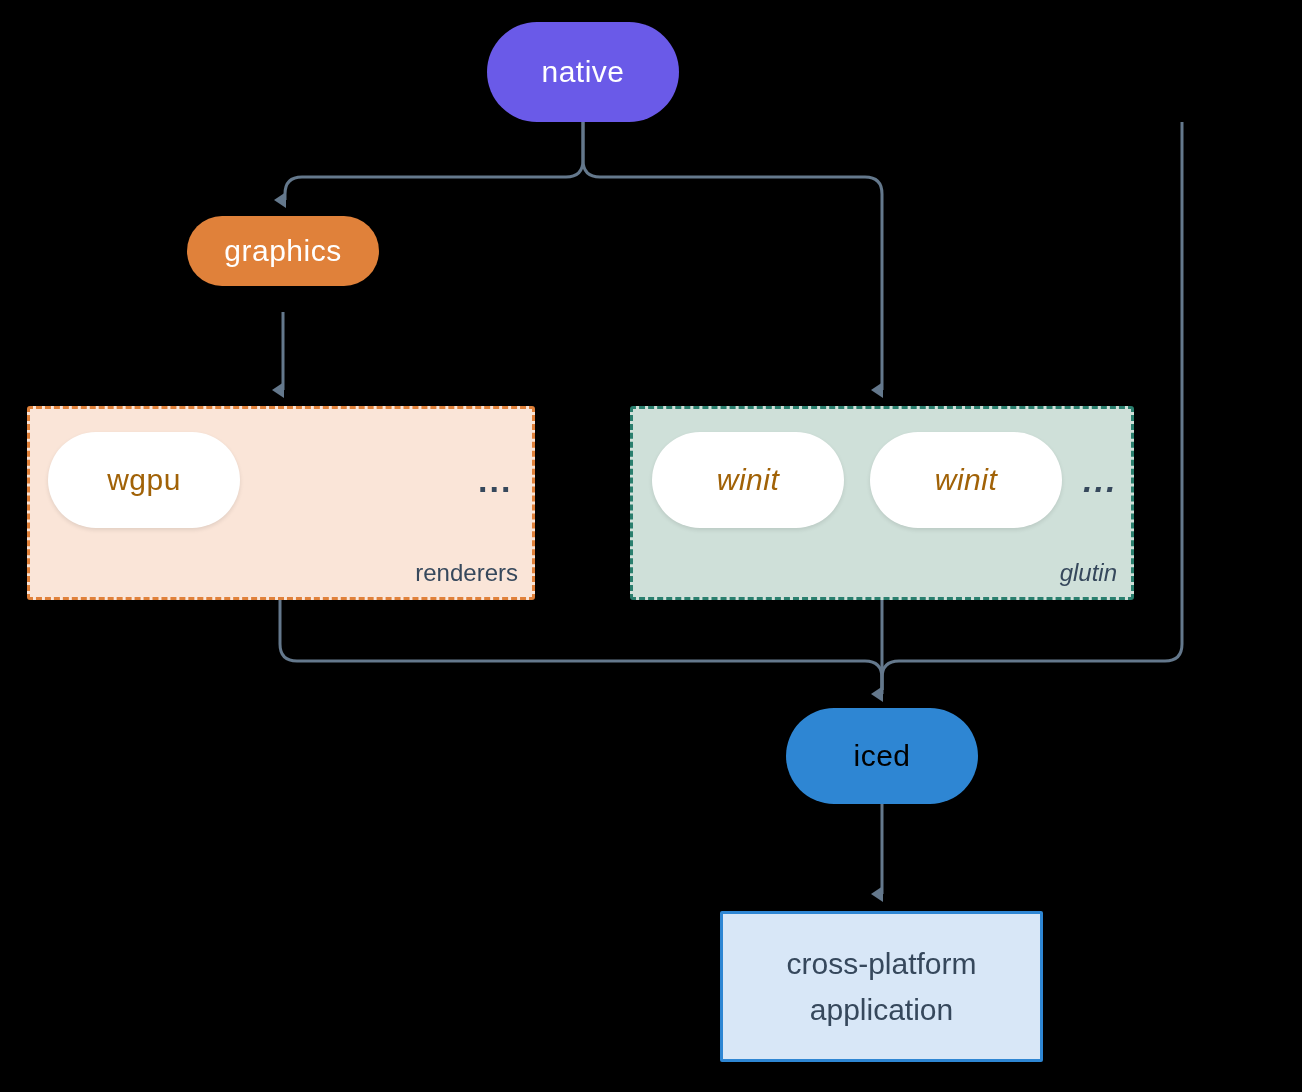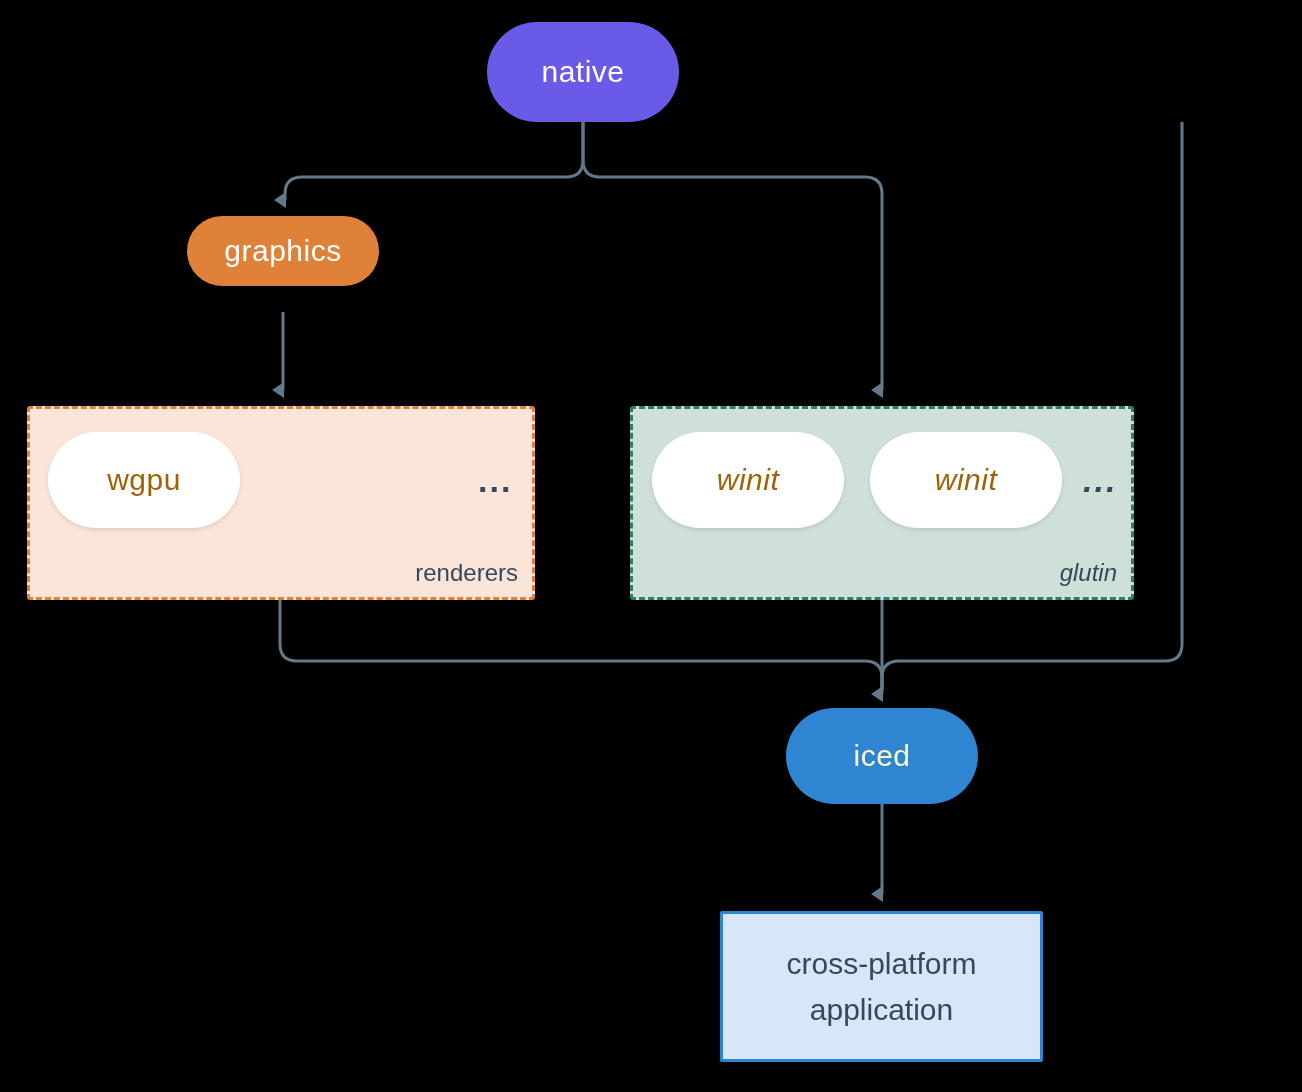--- a/index.html
+++ b/index.html
@@ -24,21 +24,21 @@
     position: absolute;
     display: flex;
     align-items: center;
     justify-content: center;
     border-radius: 50px;
     font-size: 30px;
     letter-spacing: 0.5px;
   }
   .pill-purple { background: #6A5AE8; color: #ffffff; }
   .pill-orange { background: #E0813A; color: #ffffff; }
-  .pill-blue   { background: #2E86D3; color: #fef9c3; }
+  .pill-blue   { background: #2E86D3; color: #000000; }
   .pill-white  {
     background: #ffffff;
     color: #a16207;
     box-shadow: 0 2px 4px rgba(0,0,0,0.10);
   }
   .node-native   { left: 487px;  top: 22px;  width: 192px; height: 100px; }
   .node-web      { left: 1086px; top: 22px;  width: 192px; height: 100px; }
   .node-graphics { left: 187px;  top: 216px; width: 192px; height: 70px; }
   .node-iced     { left: 786px;  top: 708px; width: 192px; height: 96px; }
 

